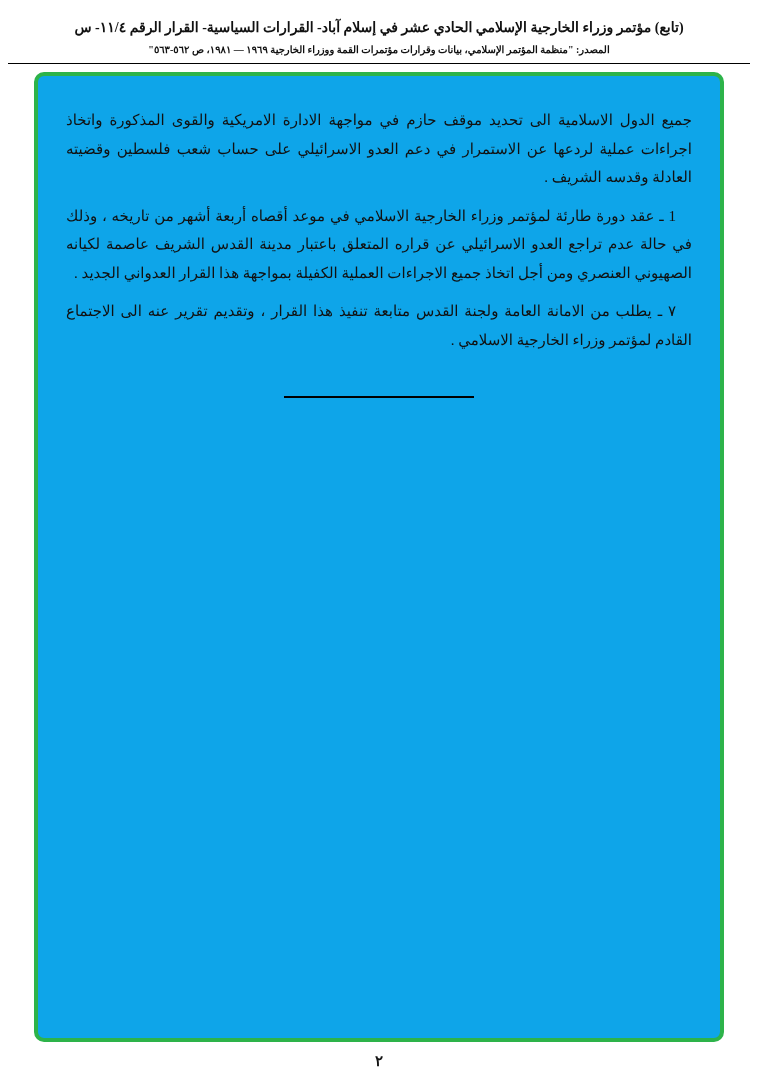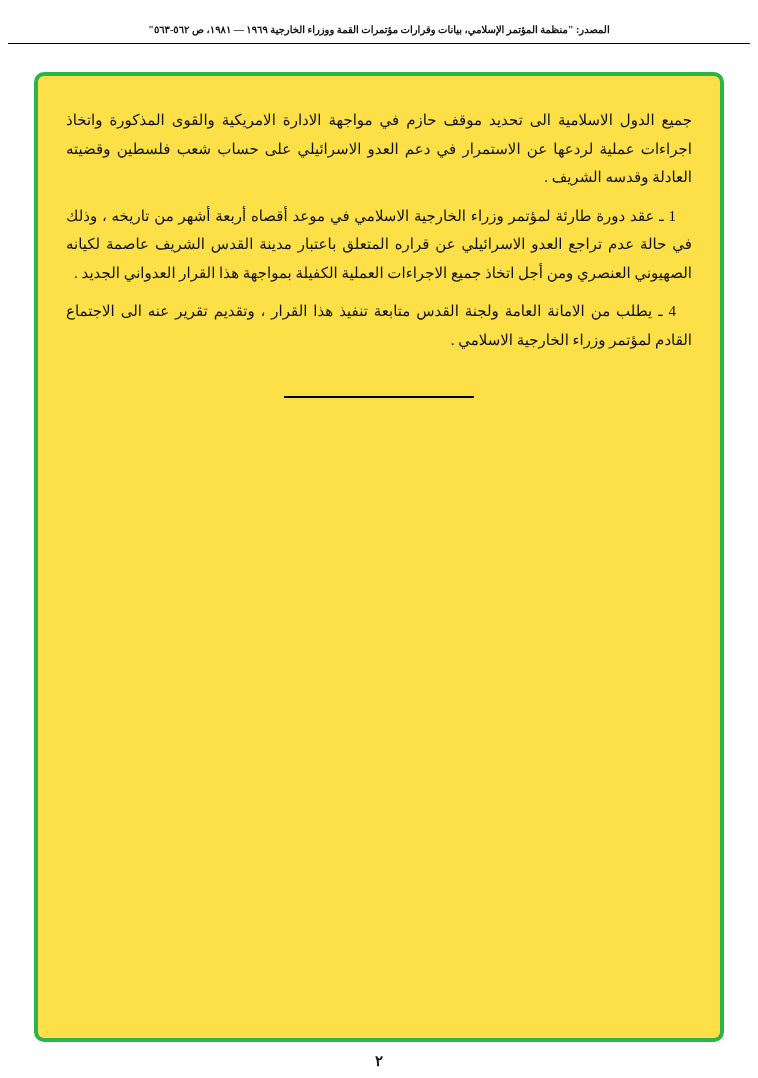--- a/index.html
+++ b/index.html
@@ -40,21 +40,21 @@
     margin: 7px 8px 0 8px;
   }
   .green-frame {
     position: absolute;
     top: 72px;
     left: 34px;
     right: 34px;
     bottom: 36px;
     border: 4px solid #2db34a;
     border-radius: 10px;
-    background: #fde047;
+    background: #0ea5e9;
   }
   .frame-content {
     padding: 30px 28px 0 28px;
     font-size: 15px;
     line-height: 1.9;
     text-align: justify;
   }
   .frame-content p {
     margin: 0 0 10px 0;
   }
@@ -76,29 +76,30 @@
     font-weight: bold;
     font-size: 15px;
   }
 </style>
 </head>
 <body>
 
 <div class="page">
 
   <div class="doc-header">
+    <div class="doc-title">(تابع) مؤتمر وزراء الخارجية الإسلامي الحادي عشر في إسلام آباد- القرارات السياسية- القرار الرقم ١١/٤- س</div>
     <div class="doc-source">المصدر: "منظمة المؤتمر الإسلامي، بيانات وقرارات مؤتمرات القمة ووزراء الخارجية ١٩٦٩ — ١٩٨١،  ص ٥٦٢-٥٦٣"</div>
   </div>
 
   <hr class="header-rule">
 
   <div class="green-frame">
     <div class="frame-content">
       <p>جميع الدول الاسلامية الى تحديد موقف حازم في مواجهة الادارة الامريكية والقوى المذكورة واتخاذ اجراءات عملية لردعها عن الاستمرار في دعم العدو الاسرائيلي على حساب شعب فلسطين وقضيته العادلة وقدسه الشريف .</p>
       <p class="numbered">1 ـ عقد دورة طارئة لمؤتمر وزراء الخارجية الاسلامي في موعد أقصاه أربعة أشهر من تاريخه ، وذلك في حالة عدم تراجع العدو الاسرائيلي عن قراره المتعلق باعتبار مدينة القدس الشريف عاصمة لكيانه الصهيوني العنصري ومن أجل اتخاذ جميع الاجراءات العملية الكفيلة بمواجهة هذا القرار العدواني الجديد .</p>
-      <p class="numbered">4 ـ يطلب من الامانة العامة ولجنة القدس متابعة تنفيذ هذا القرار ، وتقديم تقرير عنه الى الاجتماع القادم لمؤتمر وزراء الخارجية الاسلامي .</p>
+      <p class="numbered">٧ ـ يطلب من الامانة العامة ولجنة القدس متابعة تنفيذ هذا القرار ، وتقديم تقرير عنه الى الاجتماع القادم لمؤتمر وزراء الخارجية الاسلامي .</p>
       <hr class="mid-divider">
     </div>
   </div>
 
   <div class="page-number">٢</div>
 
 </div>
 
 </body></html>

